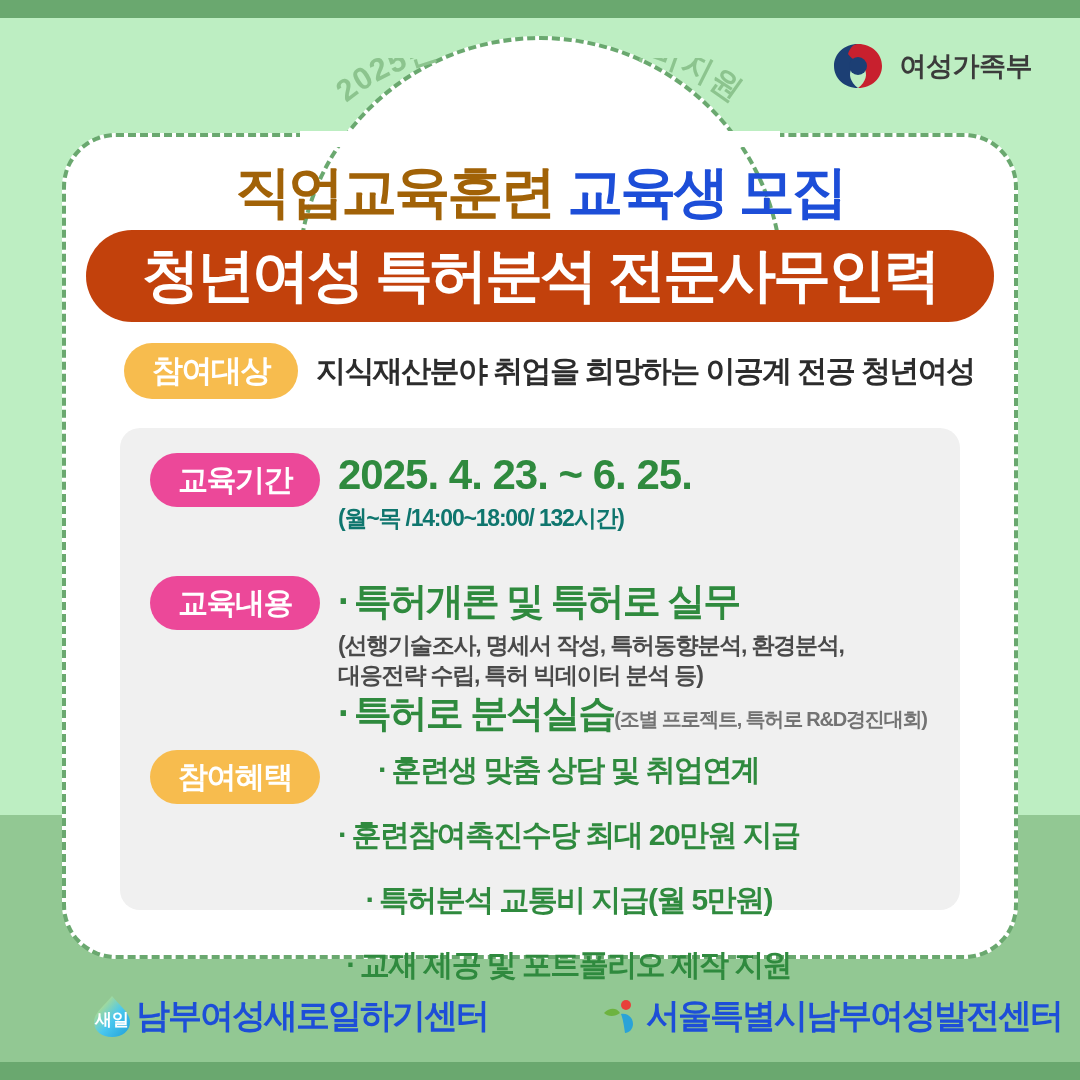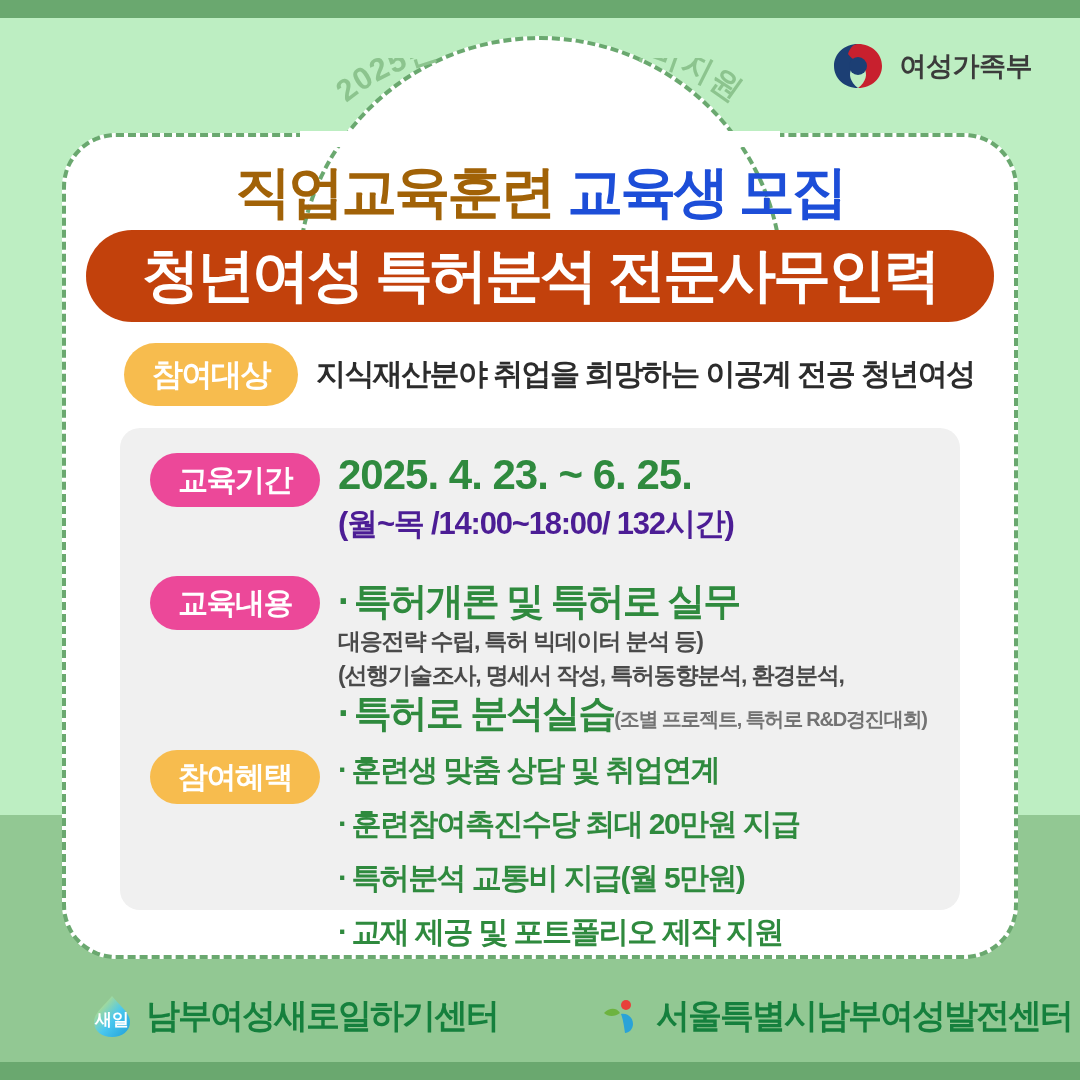--- a/index.html
+++ b/index.html
@@ -152,21 +152,21 @@
 
   
   .target-row {
     position: absolute;
     left: 62px; top: 210px;
     display: flex;
     align-items: center;
     gap: 18px;
   }
   .target-pill {
-    width: 174px; height: 63px;
+    width: 174px; height: 56px;
     font-size: 31px;
   }
   .target-desc {
     font-size: 30px;
     font-weight: bold;
     color: #2c2c2c;
     letter-spacing: -1.6px;
     white-space: nowrap;
   }
 
@@ -195,23 +195,23 @@
   .sec-period { left: 88px; top: 320px; }
   .period-main {
     font-size: 42px;
     font-weight: bold;
     color: #2f8a3e;
     letter-spacing: -1px;
     line-height: 1.05;
     white-space: nowrap;
   }
   .period-sub {
-    font-size: 31px;
-    font-weight: bold;
-    color: #4c1d95;
+    font-size: 23px;
+    font-weight: bold;
+    color: #0f766e;
     letter-spacing: -1.2px;
     margin-top: 6px;
     white-space: nowrap;
   }
 
   
   .sec-curriculum { left: 88px; top: 443px; }
   .curr-title {
     font-size: 38px;
     font-weight: bold;
@@ -241,21 +241,22 @@
     font-weight: bold;
     color: #737373;
     letter-spacing: -1.2px;
   }
 
   
   .sec-benefit { left: 88px; top: 617px; }
   .benefit-list {
     display: flex;
     flex-direction: column;
-    gap: 13px;
+    gap: 24px;
+    align-items: center;
   }
   .benefit-item {
     font-size: 30px;
     font-weight: bold;
     color: #2f8a3e;
     letter-spacing: -1.6px;
     white-space: nowrap;
   }
 
   .bullet {
@@ -269,28 +270,28 @@
     position: absolute;
     left: 0; top: 985px;
     width: 1080px; height: 62px;
     display: flex;
     align-items: center;
     z-index: 9;
   }
   .footer-item {
     display: flex;
     align-items: center;
-    gap: 10px;
+    gap: 0;
   }
   .footer-left  { position: absolute; left: 88px; }
   .footer-right { position: absolute; left: 600px; }
   .footer-name {
     font-size: 34px;
     font-weight: bold;
-    color: #15803d;
+    color: #1d4ed8;
     letter-spacing: -2px;
     white-space: nowrap;
   }
 </style>
 </head>
 <body>
 
 <div class="poster">
 
   <div class="band-top-dark"></div>
@@ -343,22 +344,22 @@
         <div class="period-sub">(월~목 /14:00~18:00/ 132시간)</div>
       </div>
     </div>
 
     <div class="section sec-curriculum">
       <span class="pill pill-green sec-pill">교육내용</span>
       <div>
         <div class="curr-title">
           <span class="bullet">·</span><span>특허개론 및 특허로 실무</span>
         </div>
+        <div class="curr-detail">(선행기술조사, 명세서 작성, 특허동향분석, 환경분석,</div>
         <div class="curr-detail" style="margin-top:0">대응전략 수립, 특허 빅데이터 분석 등)</div>
-        <div class="curr-detail">(선행기술조사, 명세서 작성, 특허동향분석, 환경분석,</div>
       </div>
     </div>
 
     <div class="curr-second">
       <span class="curr-title">
         <span class="bullet">·</span><span>특허로 분석실습</span>
       </span>
       <span class="curr-inline">(조별 프로젝트, 특허로 R&amp;D경진대회)</span>
     </div>
 

